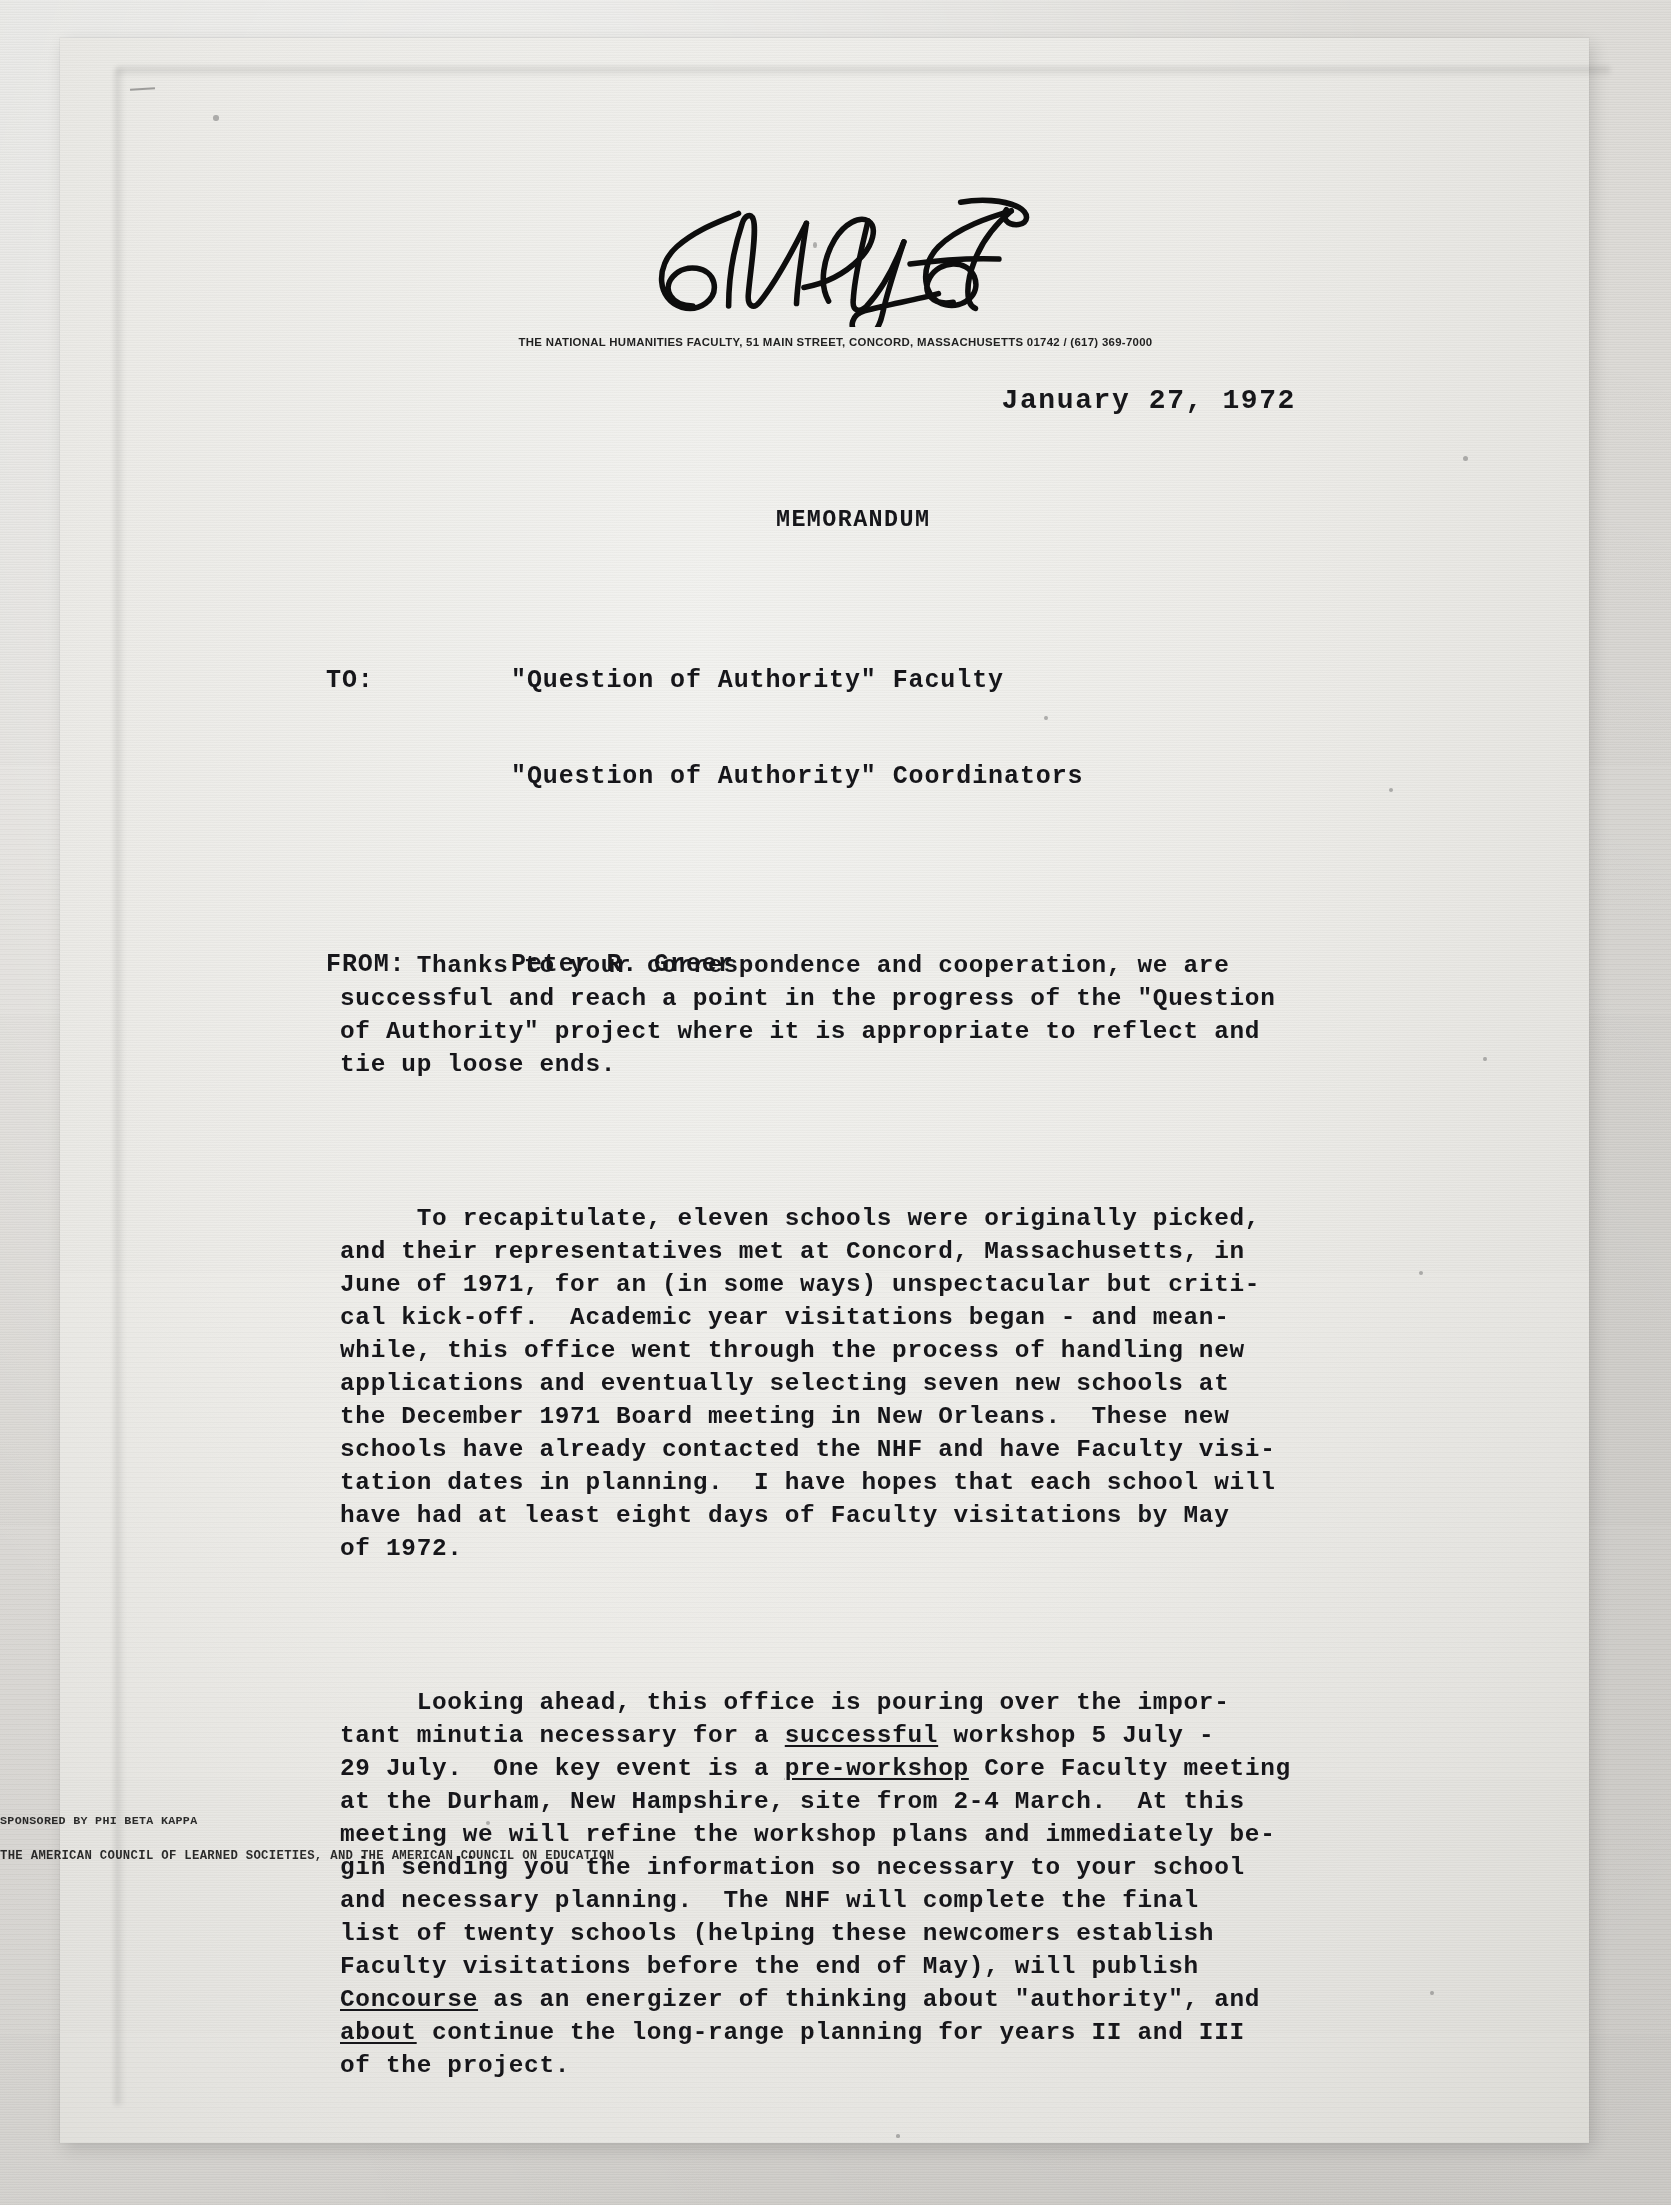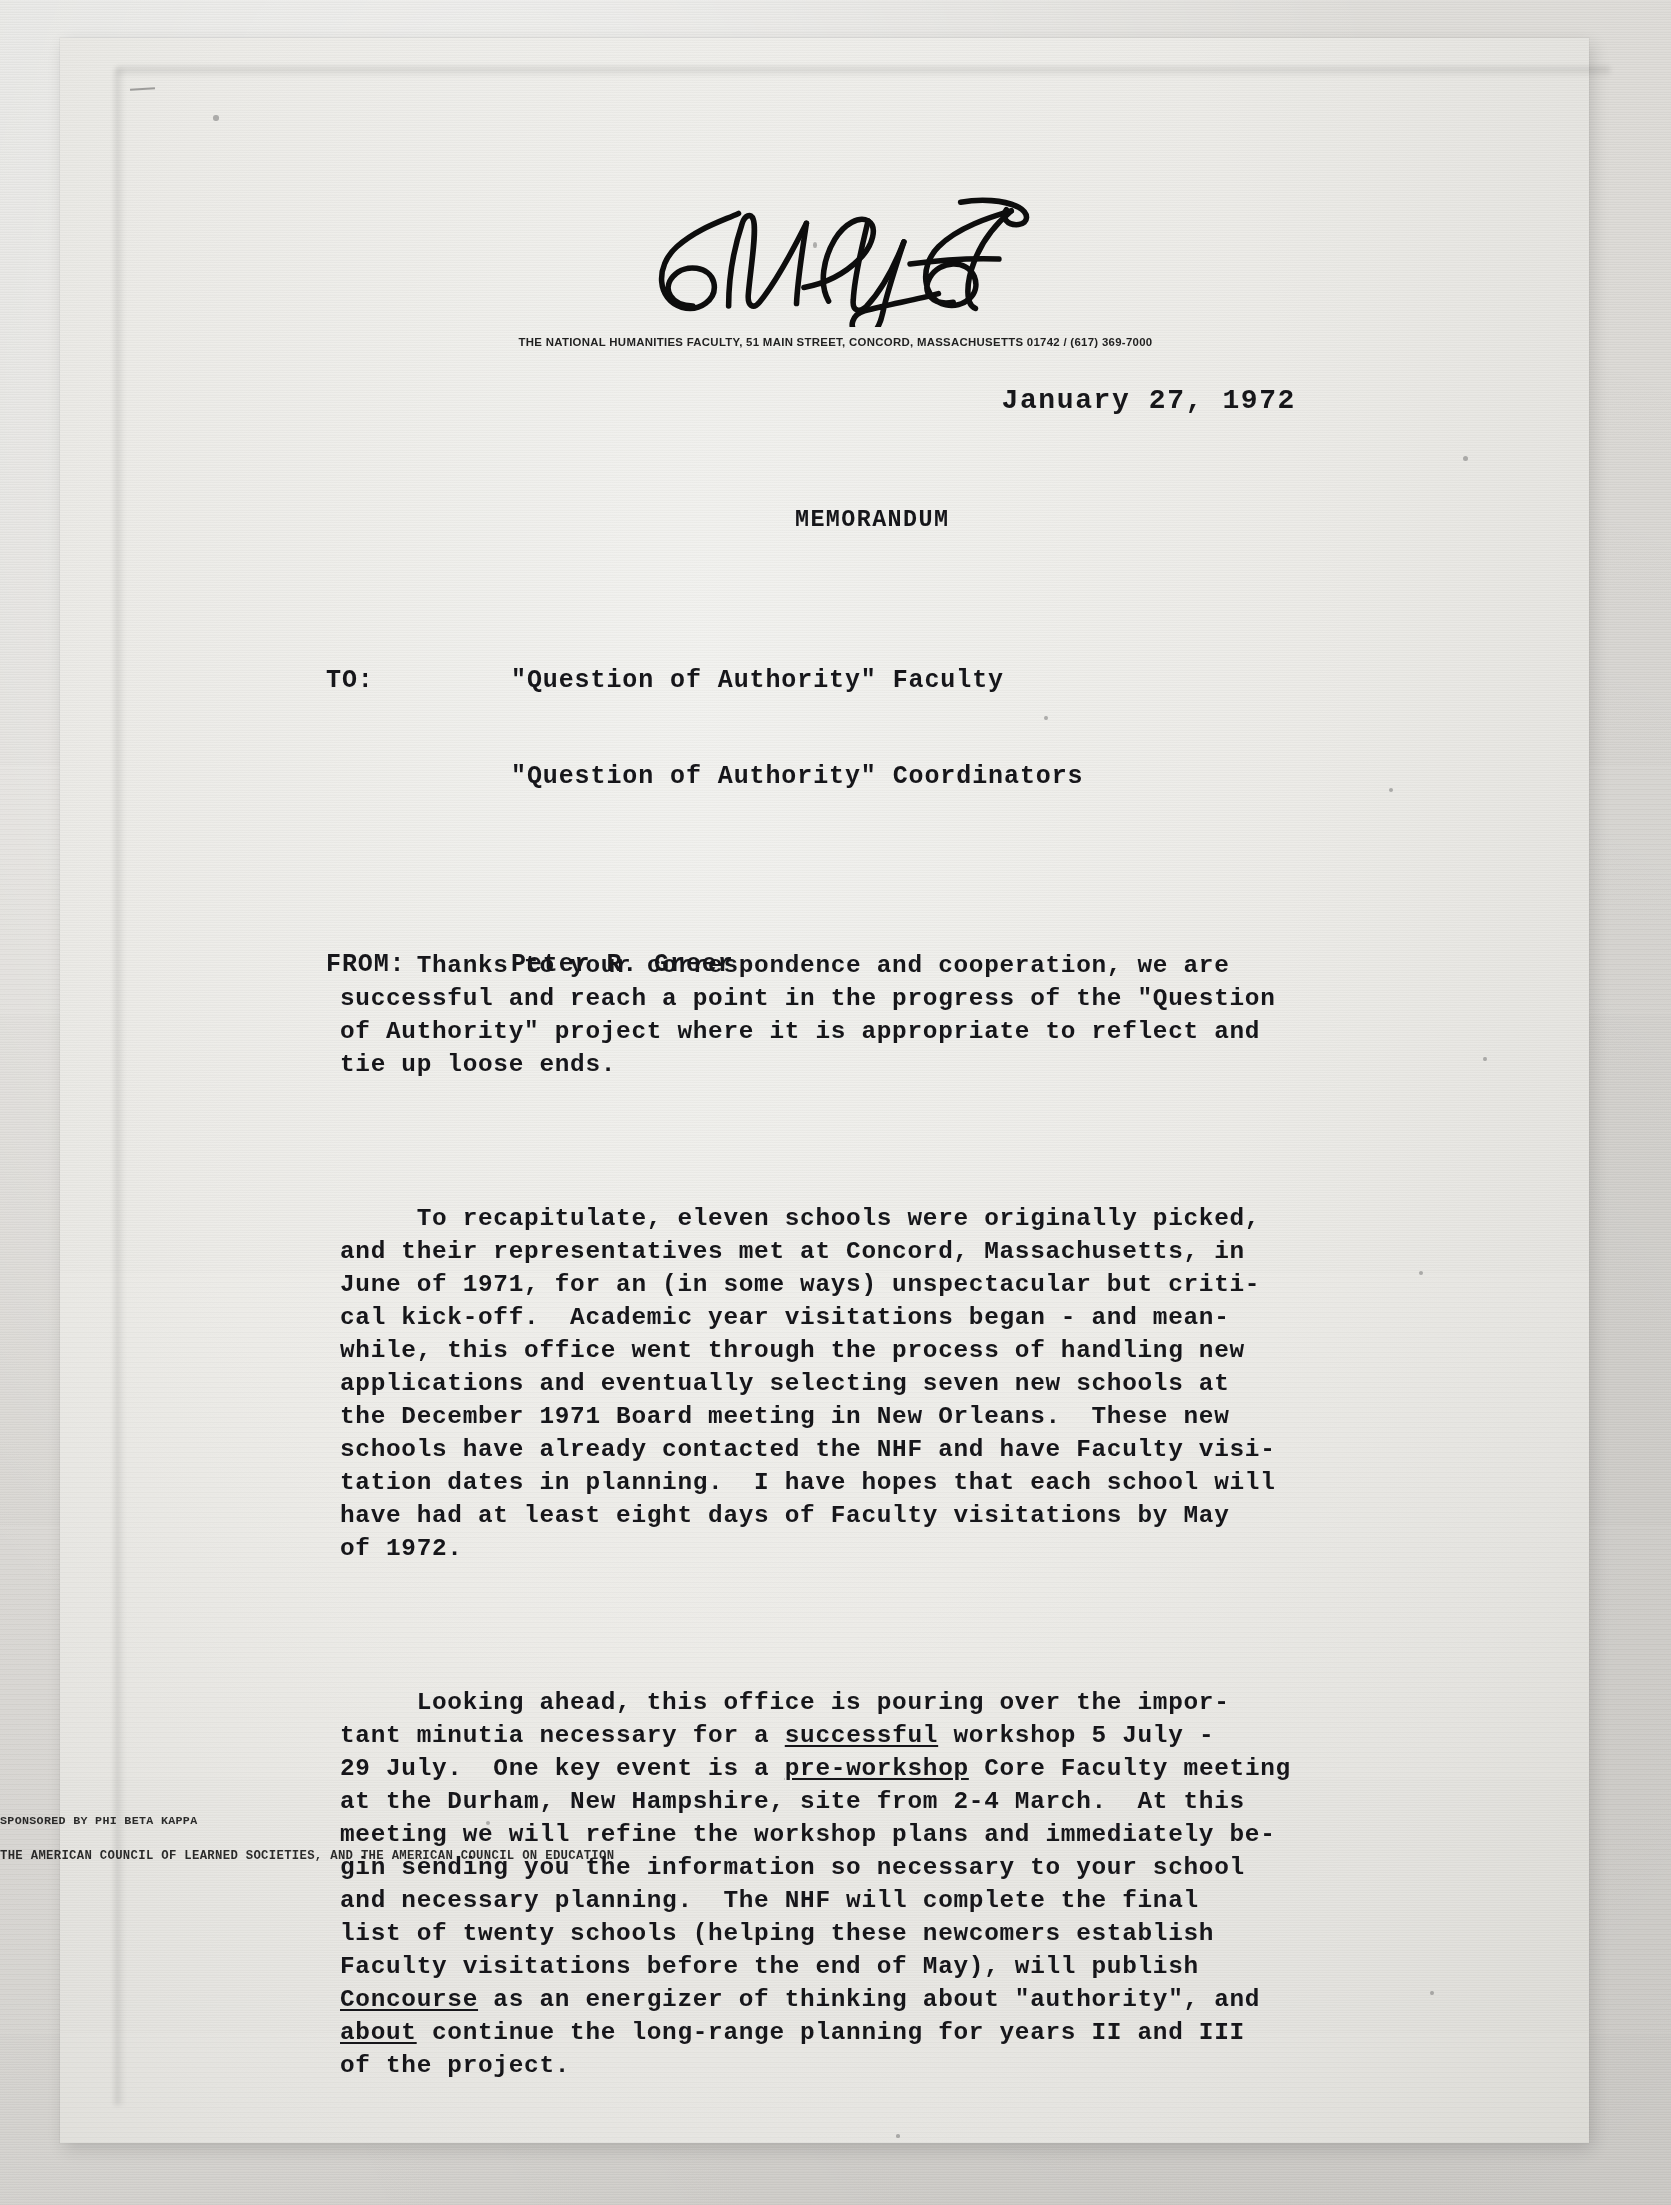--- a/index.html
+++ b/index.html
@@ -129,21 +129,21 @@
   .tw {
     font-family: "Liberation Mono", monospace;
     color: #16161a;
     font-weight: 700;
     filter: blur(0.2px);
     white-space: pre;
   }
 
   .memo-heading {
     position: absolute;
-    left: 795px;
+    left: 776px;
     top: 507px;
     font-size: 23.4px;
     letter-spacing: 1.4px;
   }
 
   .fieldblock {
     position: absolute;
     left: 326px;
     top: 601px;
     font-size: 25px;

